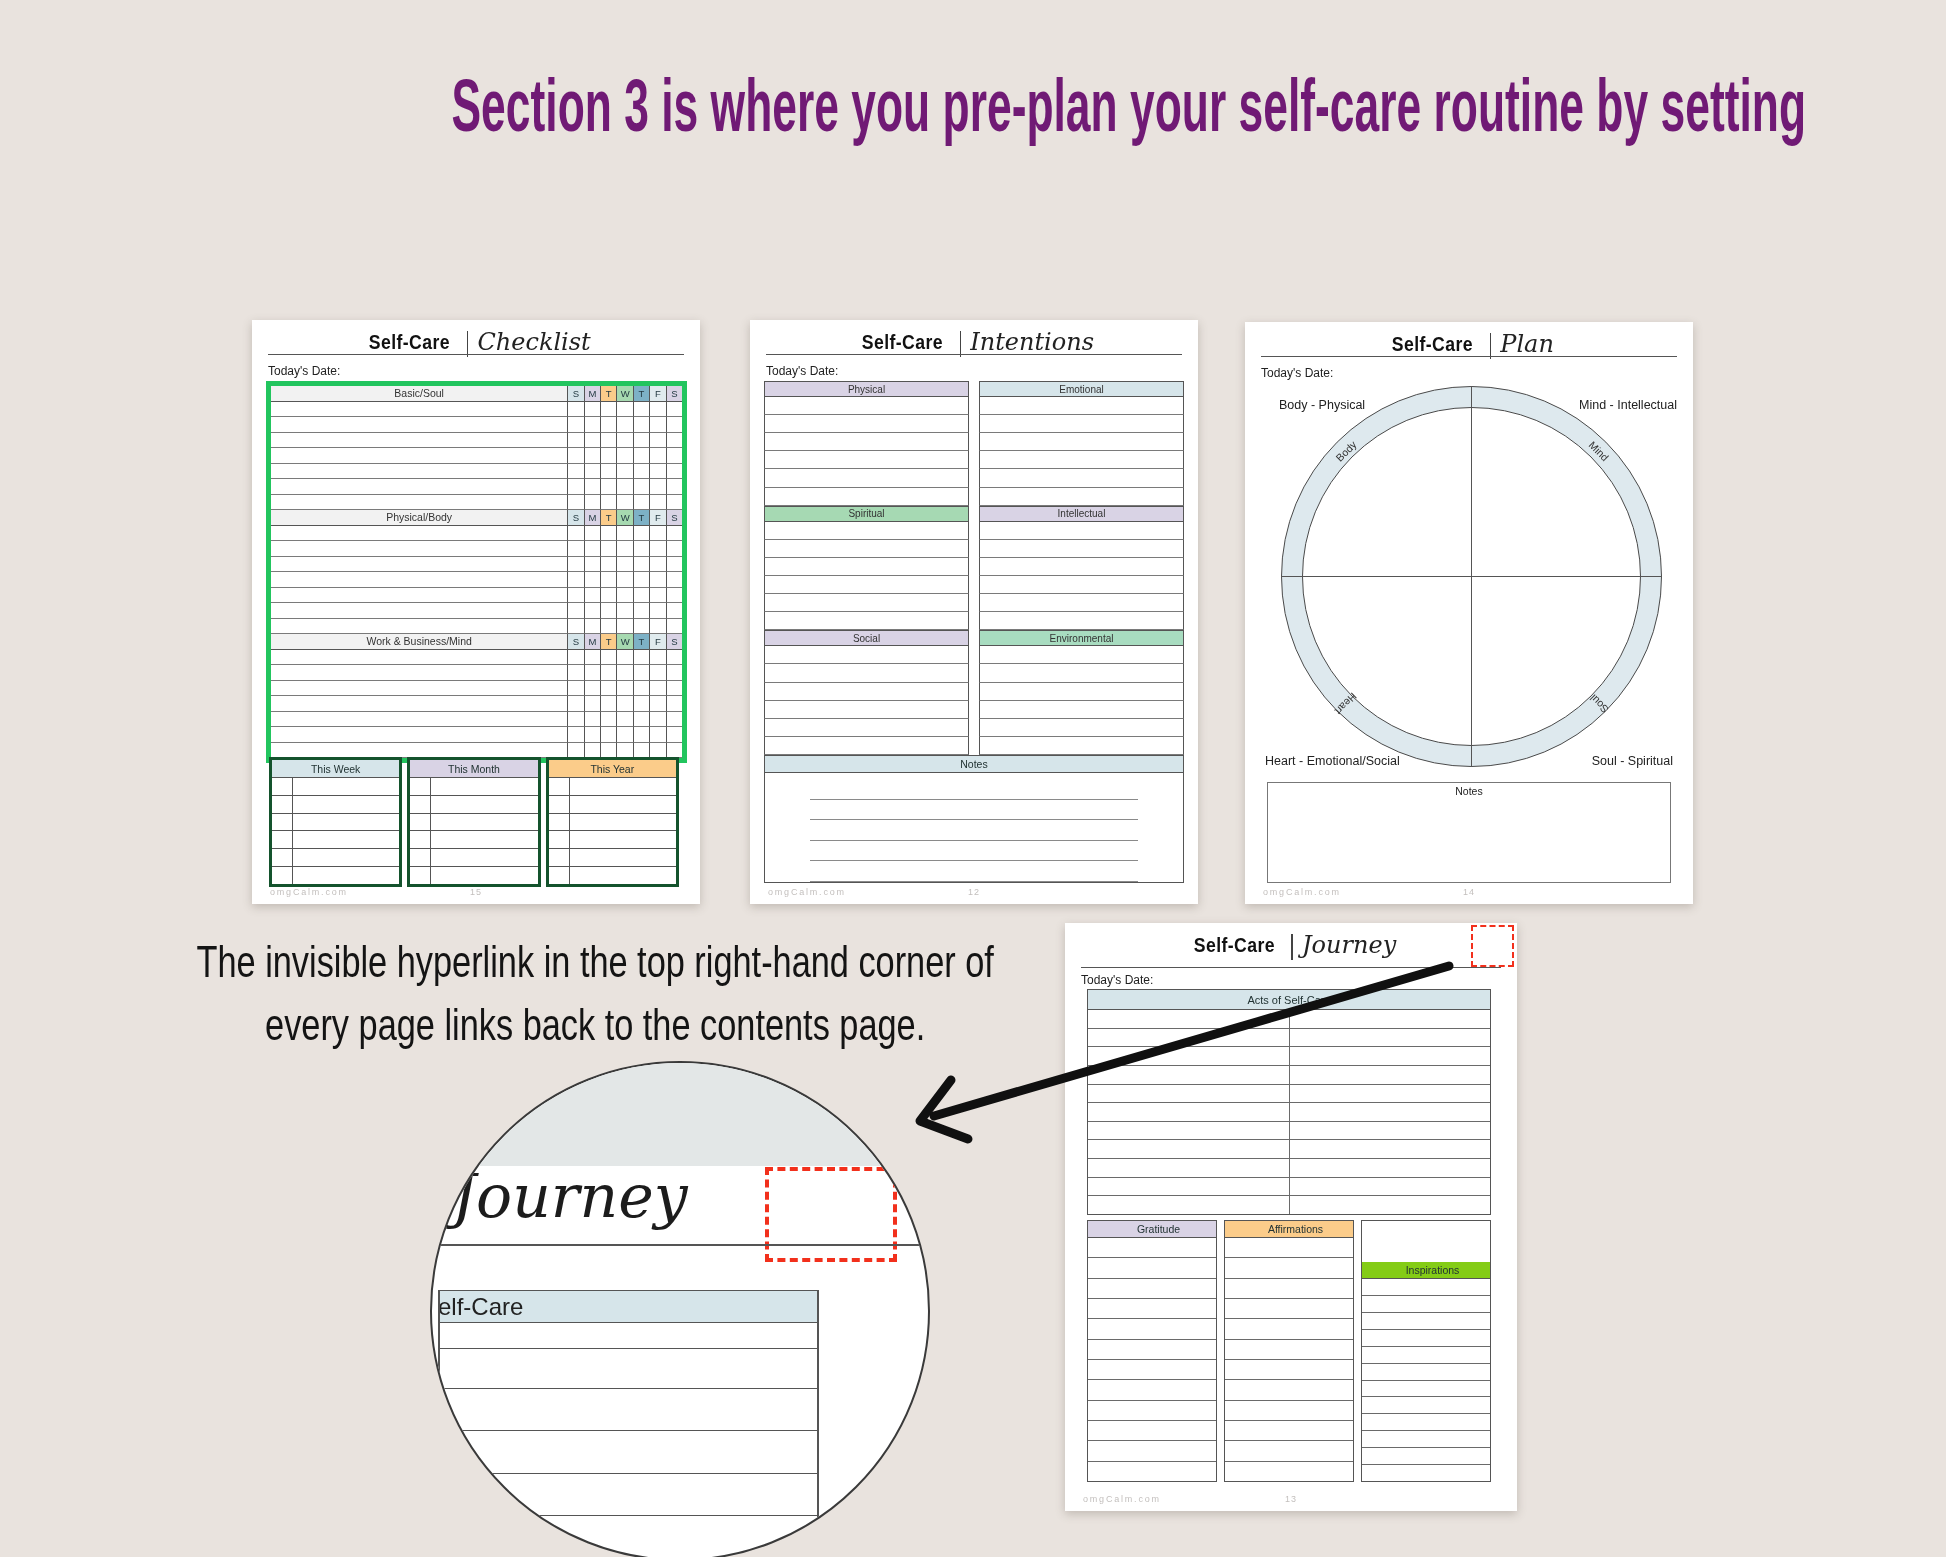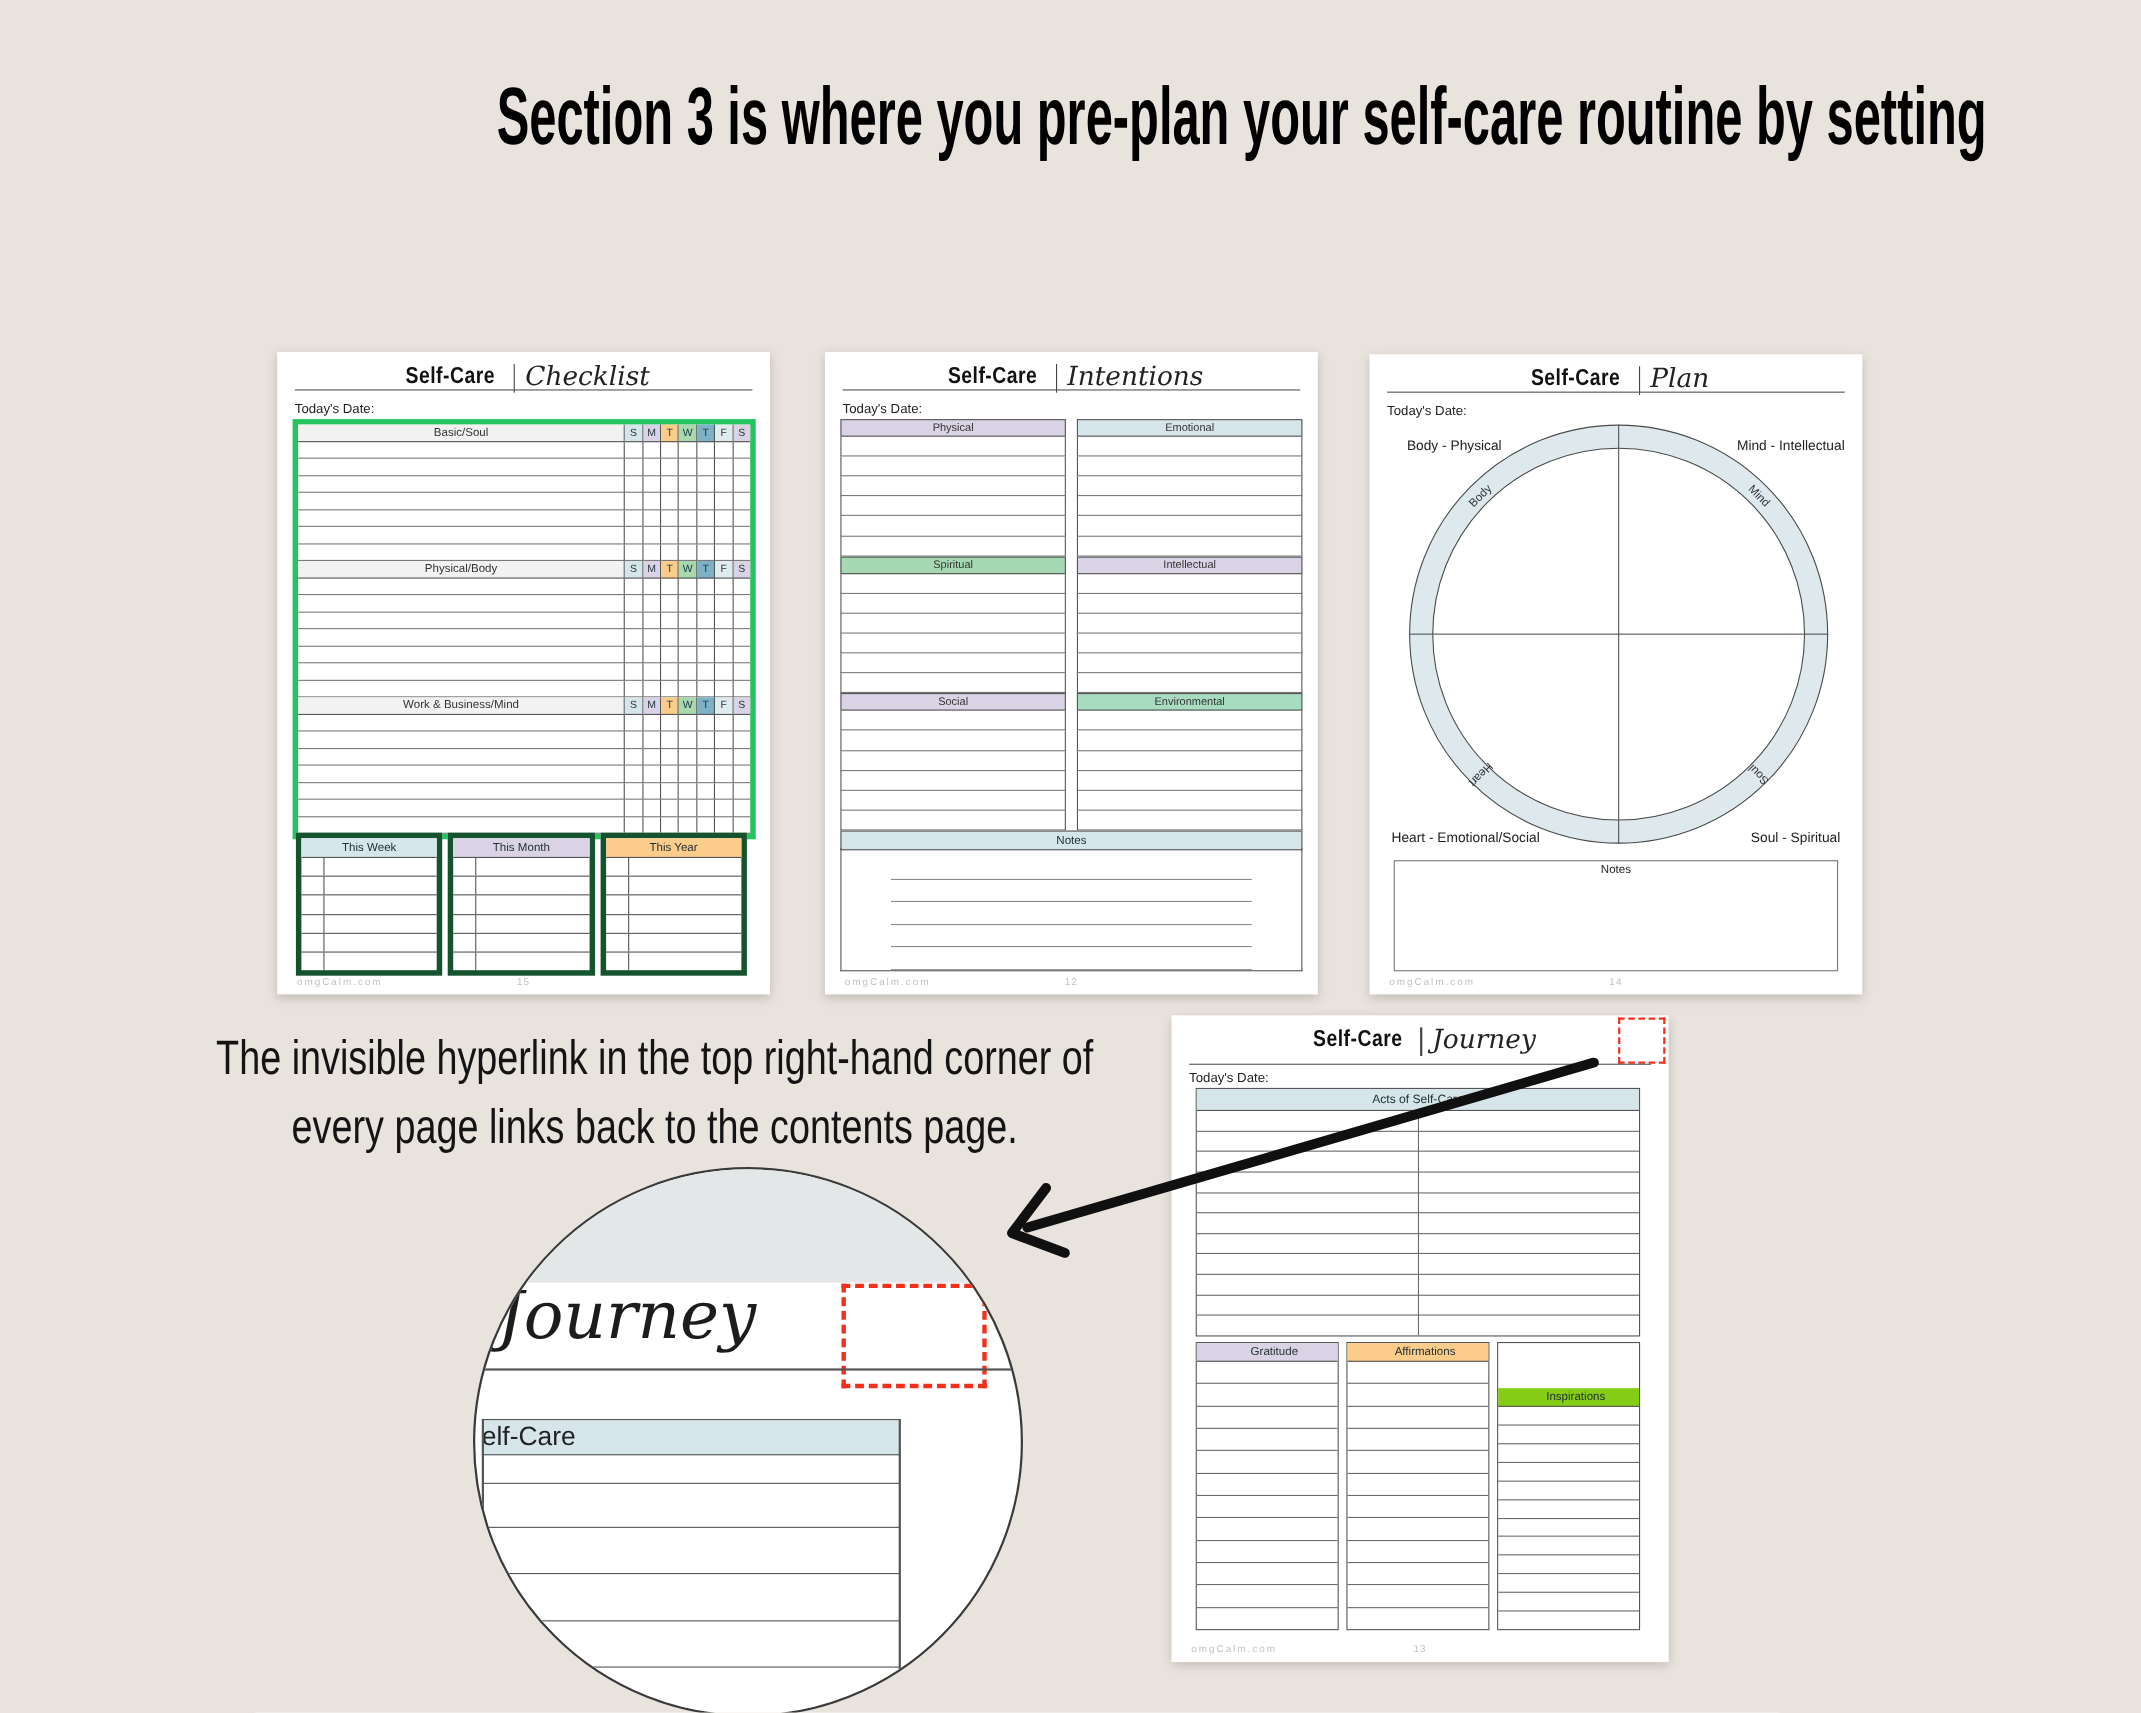--- a/index.html
+++ b/index.html
@@ -1,20 +1,20 @@
 <!DOCTYPE html>
 <html><head>
 <meta charset="utf-8">
 <style>
   html,body{margin:0;padding:0;}
   .canvas{position:relative;width:1946px;height:1557px;background:#e9e3de;overflow:hidden;
           font-family:"Liberation Sans",sans-serif;color:#1a1a1a;}
 
   
-  .heading{position:absolute;top:58px;left:0;width:1946px;text-align:center;font-weight:700;color:#000000;}
+  .heading{position:absolute;top:58px;left:0;width:1946px;text-align:center;font-weight:700;color:#701a75;}
   .h-line{font-size:74px;line-height:96px;}
   .h-line span{display:inline-block;transform:scaleX(.6);white-space:nowrap;}
 
   
   .note{position:absolute;left:0;top:930px;width:1190px;text-align:center;color:#141414;}
   .n-line{font-size:44px;line-height:63px;}
   .n-line span{display:inline-block;transform:scaleX(.78);white-space:nowrap;}
 
   
   .sheet{position:absolute;background:#fff;box-shadow:0 3px 9px rgba(90,80,70,.28);}
@@ -36,21 +36,21 @@
 
   
   .grid{position:absolute;left:14px;right:13px;top:61px;height:372px;display:flex;flex-direction:column;border:5px solid #22c55e;}
   .grow{flex:1 1 0;display:flex;min-height:0;}
   .lcell{flex:1;border-right:1px solid #555;border-bottom:.8px solid #7a7a7a;}
   .glab{background:#f2f2f2;font-size:10.5px;color:#333;display:flex;align-items:center;justify-content:center;border-bottom:1px solid #555;}
   .dcell{width:15.4px;border-right:.8px solid #555;border-bottom:.8px solid #7a7a7a;}
   .dcell:last-child{border-right:none;}
   .dhead{font-size:9.5px;color:#243a42;display:flex;align-items:center;justify-content:center;border-bottom:1px solid #555;}
   .summary{position:absolute;left:17px;right:21px;top:437px;height:130px;display:flex;gap:5px;}
-  .sbox{flex:1;border:5px solid #14532d;display:flex;flex-direction:column;background:#fff;}
+  .sbox{flex:1;border:3px solid #14532d;display:flex;flex-direction:column;background:#fff;}
   .sbox-h{height:17px;display:flex;align-items:center;justify-content:center;font-size:10.5px;color:#233;border-bottom:1px solid #555;}
   .sbox-b{flex:1;display:flex;flex-direction:column;}
   .srow{flex:1;display:flex;border-bottom:.8px solid #555;}
   .srow:last-child{border-bottom:none;}
   .scheck{width:20px;border-right:.8px solid #555;}
   .sline{flex:1;}
 
   
   .icols{position:absolute;left:14px;right:14px;top:61px;height:374px;display:flex;gap:10px;}
   .icol{flex:1;display:flex;flex-direction:column;}

